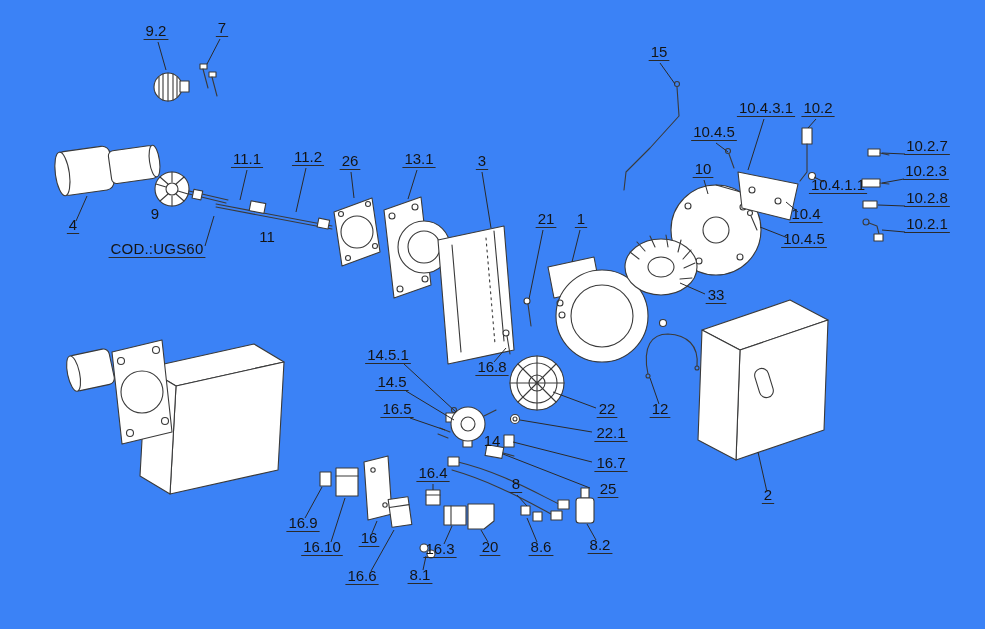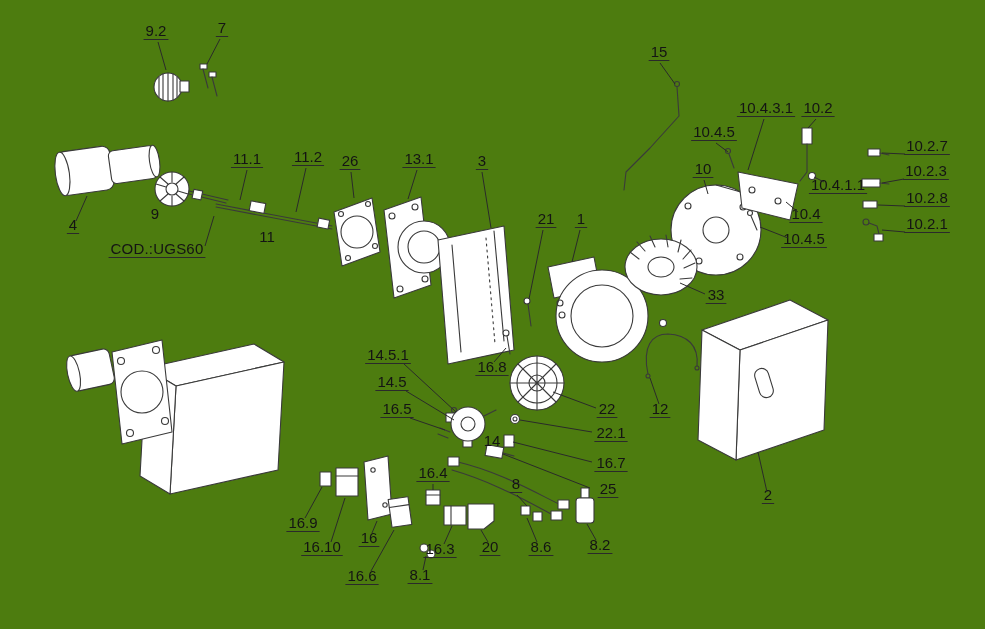--- a/index.html
+++ b/index.html
@@ -1,19 +1,19 @@
 <!DOCTYPE html>
 <html><head>
 <meta charset="utf-8">
 <style>
   html,body{margin:0;padding:0;background:#ffffff;}
   .stage{
     position:relative;
     width:985px;height:629px;
-    background:#4d7c0f;
+    background:#3b82f6;
     font-family:"Liberation Sans",sans-serif;
     overflow:hidden;
   }
   svg{display:block;}
   .lbl{
     font-family:"Liberation Sans",sans-serif;
     font-size:15px;
     fill:#141414;
     text-anchor:middle;
   }

